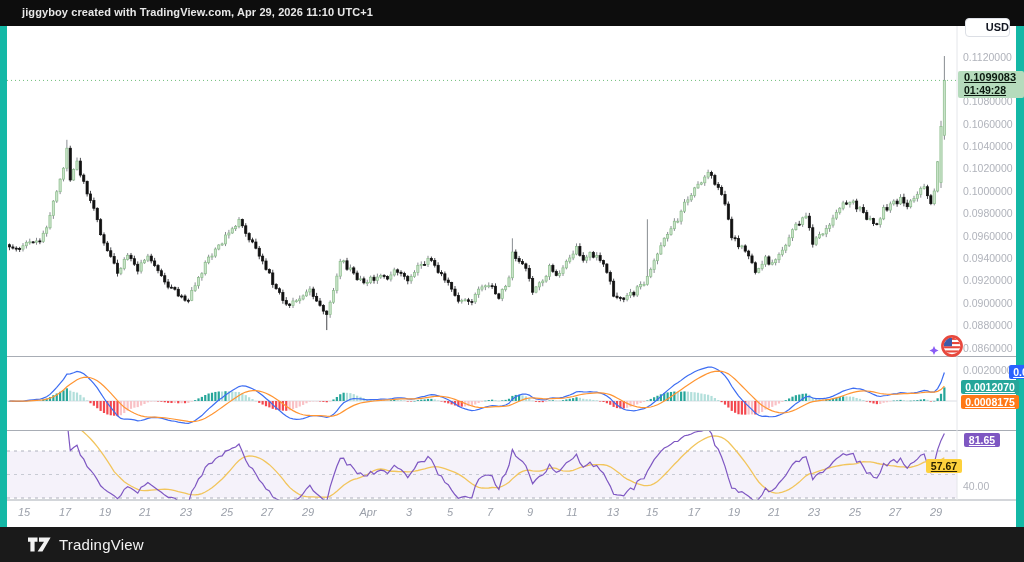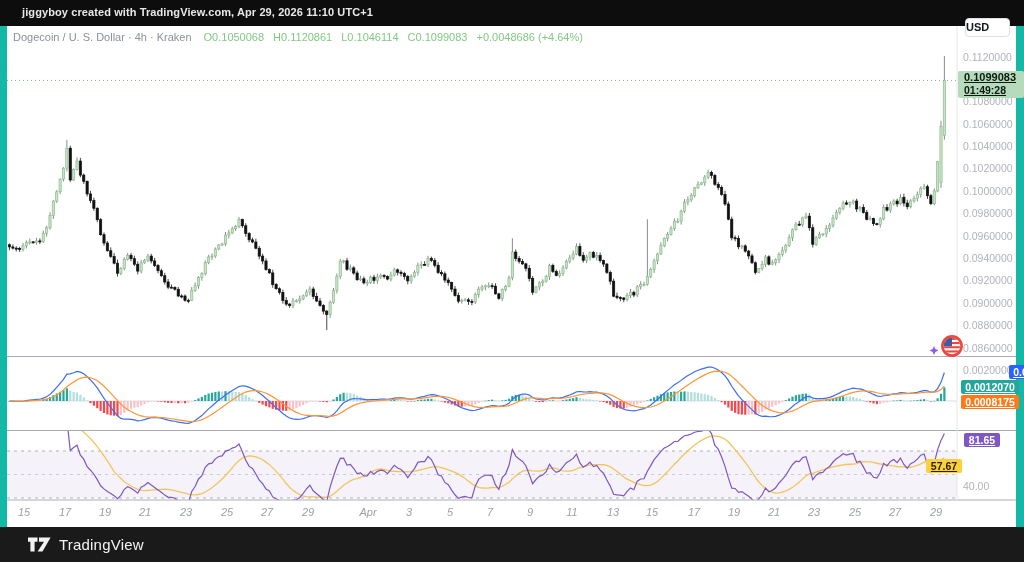--- a/index.html
+++ b/index.html
@@ -17,21 +17,21 @@
          text-align:center;line-height:14px;height:14px;text-decoration:underline;}
   .b-price{left:951px;top:45px;width:60px;height:27px;color:#0c1a10;text-align:left;padding-left:6px;line-height:13px;font-size:11px;}
   .b-price .cd{font-weight:bold;font-size:10.5px;}
   .b-macd{left:954px;top:339px;width:58px;}
   .b-hist{left:954px;top:354px;width:58px;}
   .b-sig{left:954px;top:369px;width:58px;}
   .b-rsi{left:957px;top:407px;width:36px;}
   .b-rsima{left:919px;top:433px;width:36px;color:#2a2200;text-align:center;}
   .usd-btn{position:absolute;left:965px;top:18px;width:43px;height:17px;z-index:6;background:#ffffff;
            border:1px solid #dcdfe5;border-radius:4px;color:#131722;font-size:11px;font-weight:bold;
-           text-align:left;line-height:16px;}
+           text-align:right;line-height:16px;}
   .taxis{position:absolute;left:0;top:474px;width:950px;height:27px;z-index:2;}
   .taxis span{position:absolute;top:6px;transform:translateX(-50%);font-size:11px;color:#9ba0aa;font-style:italic;}
   .sticker{position:absolute;left:920px;top:308px;z-index:2;}
   .bottombar{position:absolute;left:0;top:527px;width:1024px;height:35px;background:#1a1a1a;
              display:flex;align-items:center;}
   .bottombar .logo{display:flex;align-items:center;margin-left:28px;}
   .bottombar .logo-text{color:#f2f2f2;font-size:15px;font-weight:normal;margin-left:8px;letter-spacing:.2px;}
 </style>
 </head>
 <body>
@@ -921,23 +921,20 @@
         <text x="956" y="235.96153846153857" fill="#b0b3bb" font-size="10.5">0.0940000</text>
         <text x="956" y="258.3461538461539" fill="#b0b3bb" font-size="10.5">0.0920000</text>
         <text x="956" y="280.73076923076934" fill="#b0b3bb" font-size="10.5">0.0900000</text>
         <text x="956" y="303.11538461538476" fill="#b0b3bb" font-size="10.5">0.0880000</text>
         <text x="956" y="325.5000000000001" fill="#b0b3bb" font-size="10.5">0.0860000</text>
         <text x="956" y="347.7590978372173" fill="#b0b3bb" font-size="10.5">0.0020000</text>
         <text x="956" y="378.5" fill="#b0b3bb" font-size="10.5">0.0000000</text>
         <text x="956" y="463.75" fill="#b0b3bb" font-size="10.5">40.00</text>
       </svg>
 
-    <div class="legend">
-      <span class="lt">Dogecoin / U. S. Dollar · 4h · Kraken</span><span class="lv">O0.1050068</span><span class="lv">H0.1120861</span><span class="lv">L0.1046114</span><span class="lv">C0.1099083</span><span class="lv">+0.0048686 (+4.64%)</span>
-    </div>
 
     <div class="badge b-price" style="background: rgb(181, 219, 188);">
       <div>0.1099083</div>
       <div class="cd">01:49:28</div>
     </div>
 
     <div class="badge b-macd" style="background: rgb(41, 98, 255); margin-left: 48px;">0.0017175</div>
     <div class="badge b-hist" style="background: rgb(38, 166, 154);">0.0012070</div>
     <div class="badge b-sig" style="background: rgb(255, 121, 23);">0.0008175</div>
     <div class="badge b-rsi" style="background: rgb(126, 87, 194);">81.65</div>

